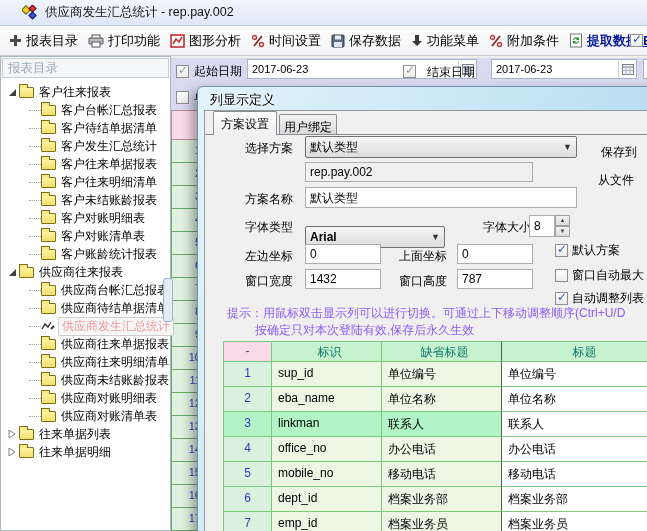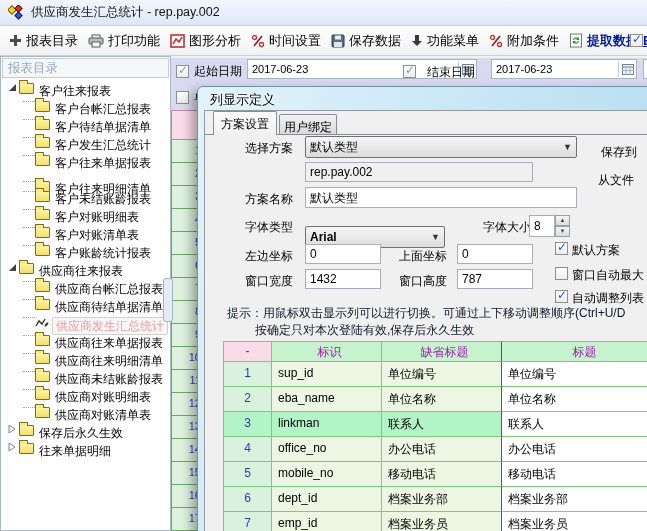--- a/index.html
+++ b/index.html
@@ -2,21 +2,21 @@
 <html><head>
 <meta charset="utf-8">
 <style>
   html,body{margin:0;padding:0}
   body{font-family:"Liberation Sans","DejaVu Sans",sans-serif;}
   #screen{position:relative;width:647px;height:531px;background:#f0f0f0;overflow:hidden;font-size:12px;color:#000}
 
   
   #titlebar{position:absolute;left:0;top:0;width:647px;height:26px;
     background:linear-gradient(#f2f6fd,#dde7f6);border-bottom:1px solid #bfcfe4;
-    display:flex;align-items:center;padding-left:8px;box-sizing:border-box}
+    display:flex;align-items:center;padding-left:22px;box-sizing:border-box}
   #titlebar .ttl{margin-left:7px;font-size:12.5px;color:#111}
 
   
   #toolbar{position:absolute;left:0;top:26px;width:647px;height:30px;
     background:linear-gradient(#ffffff,#f1f2f4);border-bottom:1px solid #cfcfcf;
     display:flex;align-items:center;gap:6px;padding-left:7px;box-sizing:border-box;white-space:nowrap}
   .titem{display:inline-flex;align-items:center;gap:4px;font-size:13px;padding:2px 2px;cursor:default}
   .titem.em{font-weight:bold;color:#001a9e}
   .titem.em .hot{text-decoration:underline}
   #tb-check{position:absolute;right:4px;top:8px}
@@ -25,29 +25,29 @@
   .cbx{width:13px;height:13px;border:1px solid #8e8e8e;background:linear-gradient(#fefefe,#ececec);
     position:relative;display:inline-block;box-sizing:border-box;flex:0 0 auto}
   .cbx.on::after{content:"\2713";position:absolute;left:1px;top:-3px;font-size:12px;font-weight:bold;color:#2456b0}
   .cbx.gray.on::after{color:#8f98a5}
 
   
   #sidebar{position:absolute;left:0;top:56px;width:171px;height:475px;background:#fff;
     border:1px solid #a9b9c4;box-sizing:border-box;z-index:2}
   #sb-header{position:absolute;left:1px;top:1px;width:167px;height:20px;background:#f5f6f8;
     border:1px solid #c2cdd6;box-sizing:border-box;color:#9aa8bc;font-size:12.5px;line-height:18px;padding-left:5px}
-  .trow{position:absolute;height:18px;display:flex;white-space:nowrap;font-size:12px}
+  .trow{position:absolute;height:18px;display:flex;align-items:center;white-space:nowrap;font-size:12px}
   .trow .exp{width:14px;display:inline-flex;justify-content:center;flex:0 0 auto}
   .trow .stub{width:12px;border-top:1px dotted #9aa;flex:0 0 auto;margin-left:6px}
   .fold{width:15px;height:11px;background:linear-gradient(#fdf3a0,#f3df6e);border:1px solid #7e6d12;
     border-radius:1px;position:relative;flex:0 0 auto;margin-right:5px;box-sizing:border-box}
   .fold::before{content:"";position:absolute;left:-1px;top:-4px;width:7px;height:3px;
     background:#f7e98c;border:1px solid #7e6d12;border-bottom:none;border-radius:1px 1px 0 0}
   .lv0 .exp{margin-left:4px}
-  .lv1{padding-left:16px}
+  .lv1{padding-left:22px}
   .sel-lab{color:#ef9a9a;background:#f7f7f7;border:1px solid #cfcfcf;border-radius:2px;padding:0 3px;margin-left:-3px}
   #splitter{position:absolute;left:163px;top:278px;width:8px;height:42px;background:#e4ebf2;
     border:1px solid #9db4c6;border-radius:3px;z-index:3}
 
   
   #report-bg{position:absolute;left:171px;top:56px;width:476px;height:475px;z-index:1;background:#f0f0f0}
   .filt-row{position:absolute;left:0;width:476px;height:26px;background:#d9daf0;border-bottom:1px solid #b7b8d8;
     display:flex;align-items:center}
   .dtp{position:absolute;top:3px;height:20px;background:#fff;border:1px solid #a7b4c4;box-sizing:border-box;
     display:flex;align-items:center;font-size:11px;padding-left:4px}
@@ -77,31 +77,31 @@
   .tb.ro{background:#f0f0f0}
   .combo{position:absolute;box-sizing:border-box;border:1px solid #707070;border-radius:2px;
     background:linear-gradient(#f6f6f6,#dcdcdc);display:flex;align-items:center;font-size:12px;padding:0 4px}
   .combo .arr{margin-left:auto;font-size:9px;color:#333}
   .spin{position:absolute;box-sizing:border-box;display:flex}
   .spin .sv{width:26px;height:22px;background:#fff;border:1px solid #abadb3;box-sizing:border-box;
     font-size:12px;padding:3px 0 0 4px}
   .spin .sbtns{display:flex;flex-direction:column;width:15px;height:22px}
   .spin .sbtns div{flex:1;border:1px solid #9aa0a6;background:linear-gradient(#f4f4f4,#dcdcdc);
     font-size:6px;line-height:8px;text-align:center;color:#444;box-sizing:border-box}
-  .dchk{position:absolute;display:flex;align-items:flex-start;gap:4px;font-size:12px;white-space:nowrap}
-  .hint{position:absolute;color:#0f172a;font-size:12px;white-space:nowrap}
+  .dchk{position:absolute;display:flex;align-items:center;gap:4px;font-size:12px;white-space:nowrap}
+  .hint{position:absolute;color:#8b5cf6;font-size:12px;white-space:nowrap}
   .sidebtn{position:absolute;font-size:12px;white-space:nowrap}
 
   
   #coltable{position:absolute;left:18px;top:230px;width:439px}
   .r{display:flex;height:25px}
   .r.h{height:21px}
   .c{box-sizing:border-box;border-right:1px solid #7cc87c;border-bottom:1px solid #7cc87c;
     font-size:12px;padding-top:4px;white-space:nowrap;overflow:hidden}
-  .r.h .c{padding-top:2px;text-align:center;background:#c6f2ce;color:#a21caf;border-top:1px solid #7cc87c}
+  .r.h .c{padding-top:2px;text-align:center;background:#c6f2ce;color:#0f766e;border-top:1px solid #7cc87c}
   .r.h .c0{background:#fadce8;color:#444}
   .c0{width:49px;border-left:1px solid #7cc87c;text-align:center;background:#d9f2de;color:#2d3bbf}
   .c1{width:110px;background:#ecf6e3;padding-left:6px}
   .c2{width:120px;background:#ecf6e3;padding-left:6px;border-right:1px solid #47663f}
   .c3{width:160px;background:#fff;padding-left:6px}
   .r.hl .c0,.r.hl .c1,.r.hl .c2{background:#b2f4c6}
 
   svg{display:block}
 </style>
 </head>
@@ -268,21 +268,21 @@
     <div class="trow lv1" style="top:80px">
         <span class="stub"></span>
         <span class="fold"></span>
         <span>客户发生汇总统计</span>
       </div>
     <div class="trow lv1" style="top:98px">
         <span class="stub"></span>
         <span class="fold"></span>
         <span>客户往来单据报表</span>
       </div>
-    <div class="trow lv1" style="top:124px">
+    <div class="trow lv1" style="top:116px">
         <span class="stub"></span>
         <span class="fold"></span>
         <span>客户往来明细清单</span>
       </div>
     <div class="trow lv1" style="top:134px">
         <span class="stub"></span>
         <span class="fold"></span>
         <span>客户未结账龄报表</span>
       </div>
     <div class="trow lv1" style="top:152px">
@@ -352,21 +352,21 @@
         <span class="fold"></span>
         <span>供应商对账清单表</span>
       </div>
     <div class="trow lv0" style="top:368px">
         <span class="exp">
           <svg width="9" height="9">
             <polygon points="1,0 7,4 1,8" fill="#fff" stroke="#808080"></polygon>
           </svg>
         </span>
         <span class="fold"></span>
-        <span>保存后永久生效</span>
+        <span>往来单据列表</span>
       </div>
     <div class="trow lv0" style="top:386px">
         <span class="exp">
           <svg width="9" height="9">
             <polygon points="1,0 7,4 1,8" fill="#fff" stroke="#808080"></polygon>
           </svg>
         </span>
         <span class="fold"></span>
         <span>往来单据明细</span>
       </div>

